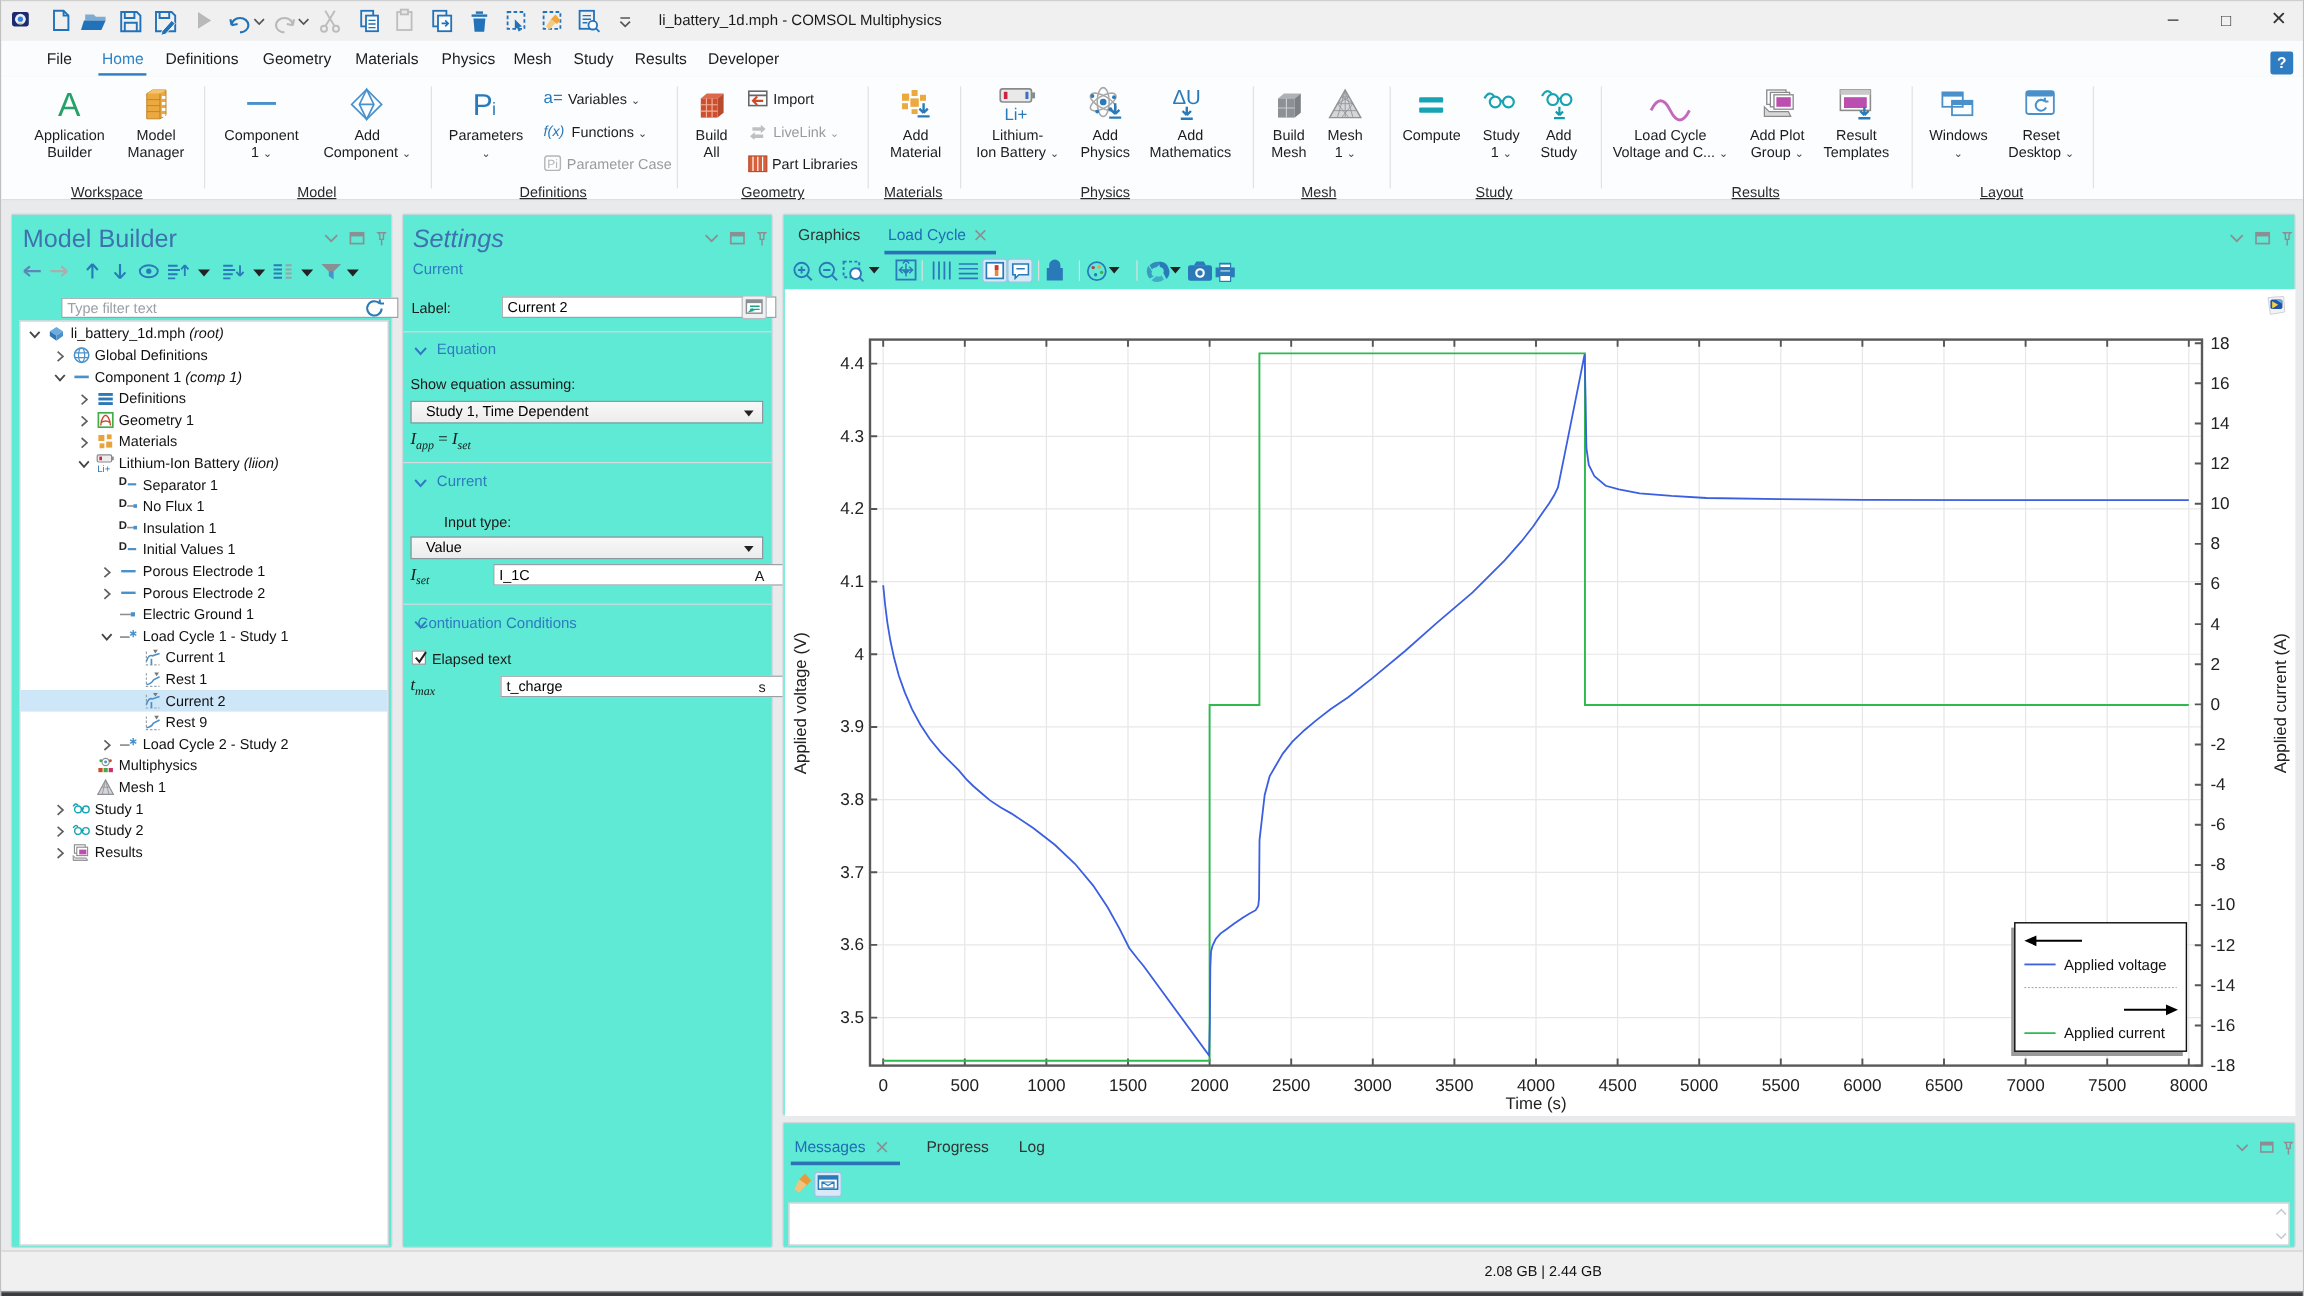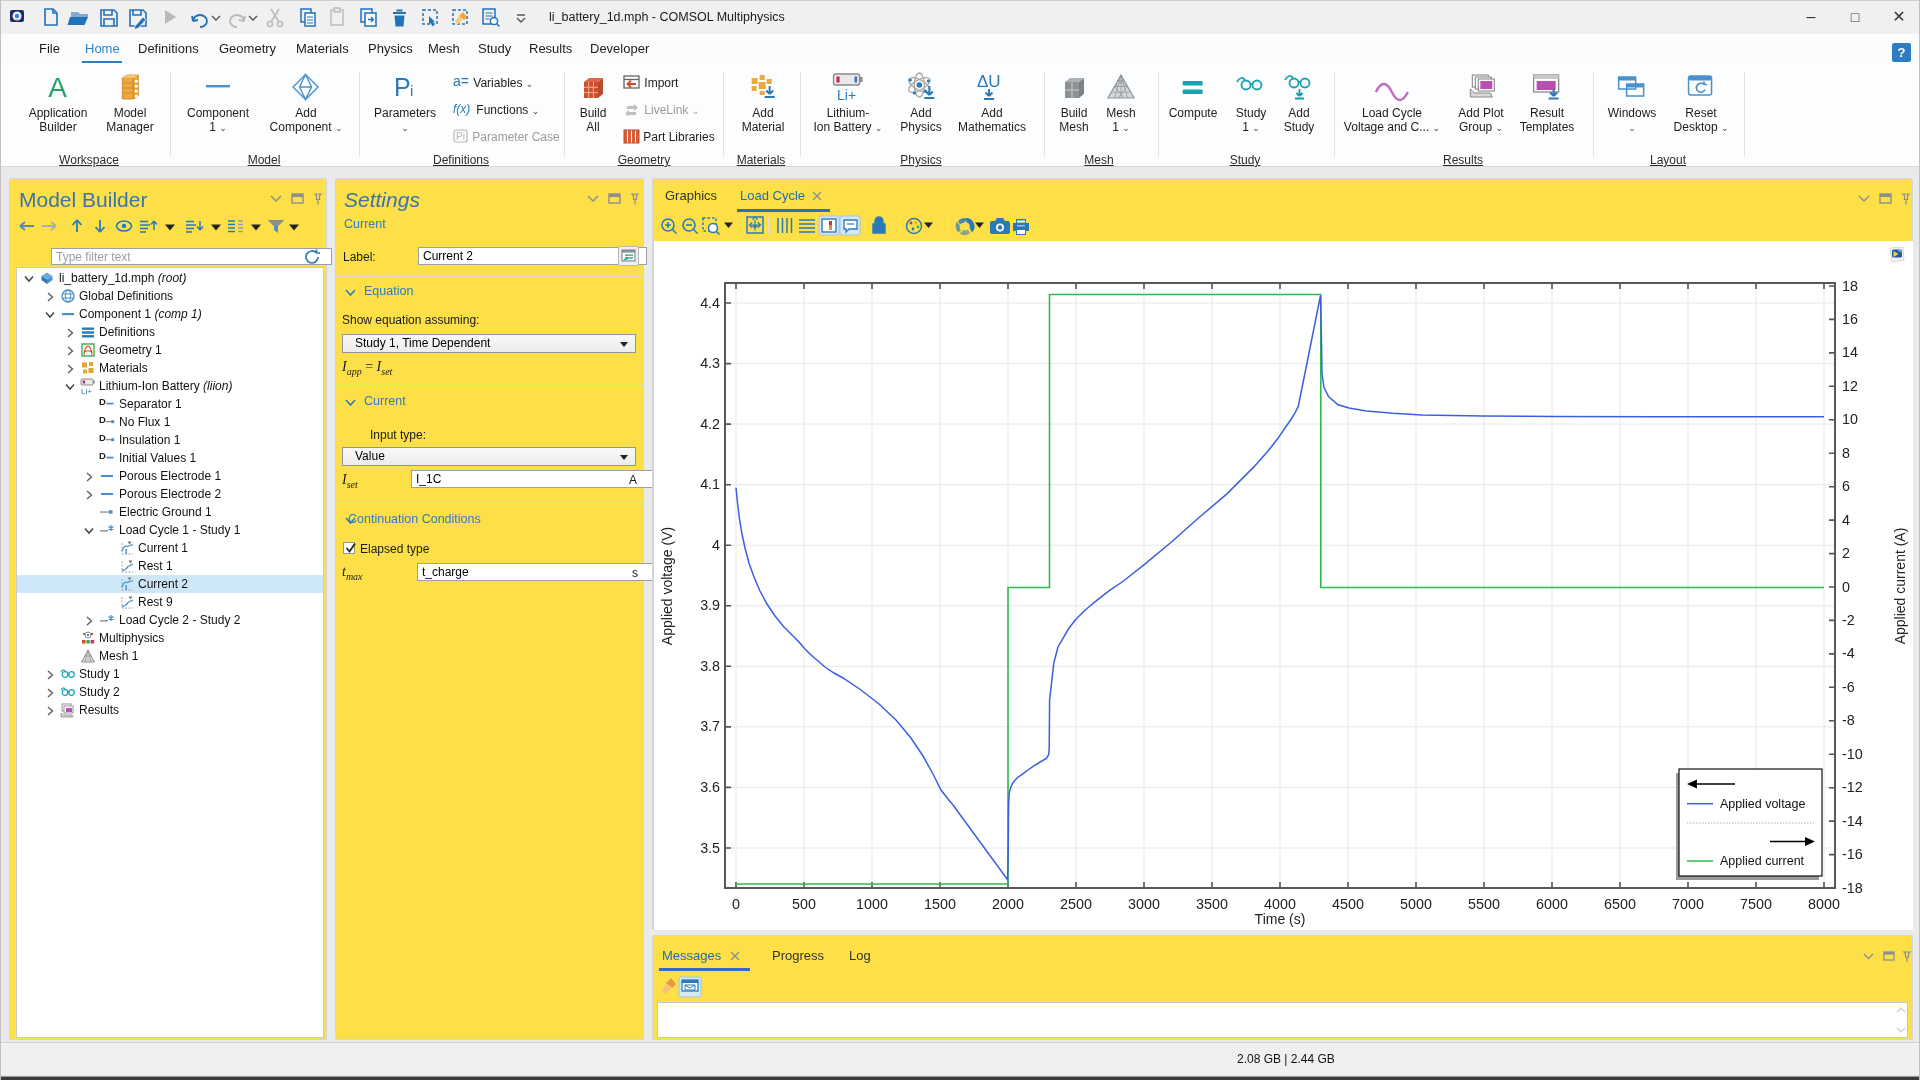--- a/index.html
+++ b/index.html
@@ -19,21 +19,21 @@
 #ribbon { left:0; top:64px; width:1920px; height:103px; background:#fcfdfe; border-bottom:1px solid #d8d8d8; }
 .rsep { position:absolute; top:8px; width:1px; height:85px; background:#e2e2e2; }
 .rlabel { position:absolute; top:89px; font-size:12px; color:#2a2a2a; transform:translateX(-50%); white-space:nowrap;text-decoration:underline;}
 .rbtn { position:absolute; transform:translateX(-50%); text-align:center; font-size:12px; color:#1c1c1c; line-height:14px; white-space:nowrap;}
 .rbtn .ic { display:block; margin:0 auto 4px; }
 .rsmall { position:absolute; font-size:12px; color:#1c1c1c; white-space:nowrap; }
 .rsmall.gray { color:#9b9b9b; }
 .chev { font-size:9px; color:#444; }
 
 #main { left:0; top:167px; width:1920px; height:875px; background:#e9eaec; }
-.panel { position:absolute; background:#fde047; border:1px solid #d2d5da; border-radius:2px; }
+.panel { position:absolute; background:#5eead4; border:1px solid #d2d5da; border-radius:2px; }
 #mb { left:8px; top:11px; width:318px; height:862px; }
 #settings { left:334px; top:11px; width:309px; height:862px; }
 #graphics { left:651px; top:11px; width:1261px; height:752px; }
 #messages { left:651px; top:768px; width:1261px; height:105px; }
 .ptitle { position:absolute; font-size:21px; color:#3e72ae; }
 .sechdr { position:absolute; font-size:12.5px; color:#2e7bc0; }
 .seclbl { position:absolute; font-size:12px; color:#1a1a1a; }
 .tbox { position:absolute; background:#fff; border:1px solid #9aa0a6; font-size:12px; color:#000; padding:1px 4px; line-height:14px;margin-left:36px;}
 .dropdown { position:absolute; background:linear-gradient(#f8f8f8,#ececec); border:1px solid #8f969c; font-size:12px; padding:1px 6px; line-height:14px; color:#000;}
 .dropdown:after { content:""; position:absolute; right:7px; top:7px; border:4px solid transparent; border-top:5px solid #222; }
@@ -691,21 +691,21 @@
     <div class="seclbl" style="left:293px;top:294px;">A</div>
     <div class="hsep" style="top:324px"></div>
     <svg class="abs" style="left:8px;top:336px" width="13" height="12">
         <path d="M2 3 L6.5 8 L11 3" stroke="#2e7bc0" stroke-width="1.6" fill="none"></path>
       </svg>
     <div class="sechdr" style="left:12px;top:333px;">Continuation Conditions</div>
     <div class="abs" style="left:7px;top:363px;width:12px;height:12px;background:#fff;border:1px solid #8f969c;"></div>
     <svg class="abs" style="left:8px;top:362px" width="14" height="14">
         <path d="M2.5 7 l3 3.5 l5.5 -8" stroke="#222" stroke-width="1.7" fill="none"></path>
       </svg>
-    <div class="seclbl" style="left:24px;top:363px;">Elapsed type</div>
+    <div class="seclbl" style="left:24px;top:363px;">Elapsed text</div>
     <div class="abs" style="left:6px;top:385px;font-family:'Liberation Serif',serif;font-style:italic;font-size:14px;">t<sub style="font-size:10px">max</sub></div>
     <div class="tbox" style="left:45px;top:384px;width:284px;height:18px;">t_charge</div>
     <div class="seclbl" style="left:296px;top:387px;">s</div>
   </div>
   <div id="graphics" class="panel">
     <div class="gtab" style="left:12px;top:9px;">Graphics</div>
     <div class="gtab active" style="left:87px;top:9px;">Load Cycle</div>
     <svg class="abs" style="left:158px;top:11px" width="12" height="12">
         <path d="M2 2 L10 10 M10 2 L2 10" stroke="#8b8f94" stroke-width="1.4"></path>
       </svg>

